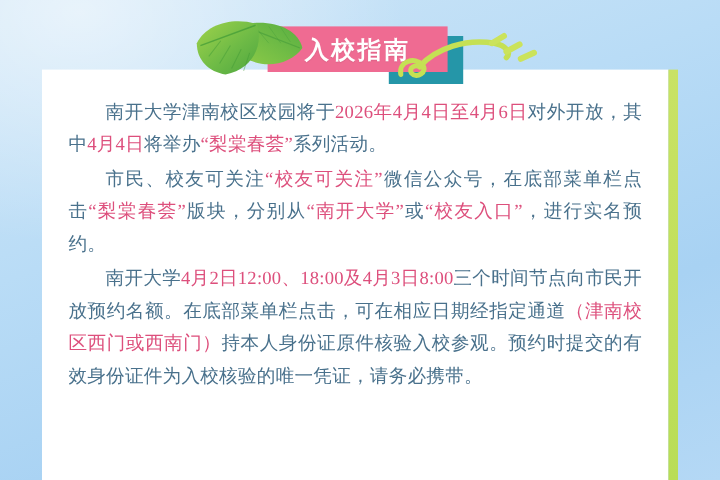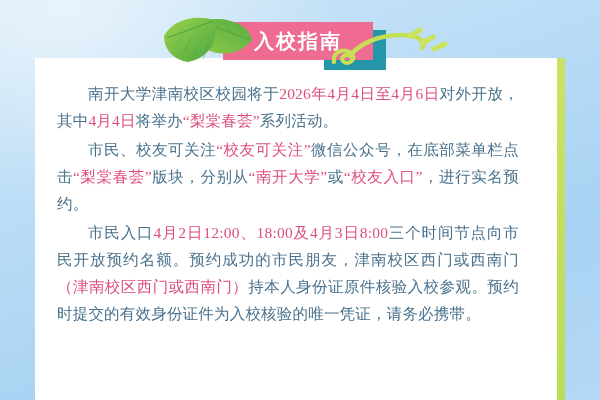--- a/index.html
+++ b/index.html
@@ -46,21 +46,21 @@
   }
   .leaf-svg{position:absolute;left:158px;top:14px;}
   .swirl-svg{position:absolute;left:330px;top:22px;}
   .ticks-svg{position:absolute;left:404px;top:26px;}
   
   .content{
     position:absolute;left:35px;top:58px;width:522px;height:342px;
     box-sizing:border-box;padding:22px 22px 0 22px;
   }
   p{
-    margin:0 16px 2px 0;
+    margin:0 0 2px 0;
     color:#49718c;
     font-size:15.5px;
     line-height:27px;
     text-align:justify;
     text-justify:inter-ideograph;
     letter-spacing:.2px;
     font-family:"Liberation Serif","DejaVu Serif",serif;
   }
   p.indent{text-indent:2em;}
   p.heading{margin-top:13px;margin-bottom:0;}
@@ -113,16 +113,16 @@
     <svg class="ticks-svg" width="46" height="30" viewBox="0 0 46 30">
       <path d="M6 10 L16 4" stroke="#cbe35b" stroke-width="5" stroke-linecap="round"></path>
       <path d="M18 17 L29 11" stroke="#cbe35b" stroke-width="5" stroke-linecap="round"></path>
       <path d="M30 23 L41 18" stroke="#cbe35b" stroke-width="5" stroke-linecap="round"></path>
     </svg>
   </div>
 
   <div class="content">
       <p class="indent"><span>南开大学津南校区校园将于</span><span class="hl">2026年4月4日至4月6日</span><span>对外开放，其中</span><span class="hl">4月4日</span><span>将举办</span><span class="hl">“梨棠春荟”</span><span>系列活动。</span></p>
       <p class="indent"><span>市民、校友可关注</span><span class="hl">“校友可关注”</span><span>微信公众号，在底部菜单栏点击</span><span class="hl">“梨棠春荟”</span><span>版块，分别从</span><span class="hl">“南开大学”</span><span>或</span><span class="hl">“校友入口”</span><span>，进行实名预约。</span></p>
-      <p class="indent"><span>市民入口</span><span class="hl">4月2日12:00、18:00及4月3日8:00</span><span>三个时间节点向市民开放预约名额。预约成功的市民朋友，津南校区西门或西南门</span><span class="hl">（津南校区西门或西南门）</span><span>持本人身份证原件核验入校参观。预约时提交的有效身份证件为入校核验的唯一凭证，请务必携带。</span></p>
+      <p class="indent"><span>南开大学</span><span class="hl">4月2日12:00、18:00及4月3日8:00</span><span>三个时间节点向市民开放预约名额。在底部菜单栏点击，可在相应日期经指定通道</span><span class="hl">（津南校区西门或西南门）</span><span>持本人身份证原件核验入校参观。预约时提交的有效身份证件为入校核验的唯一凭证，请务必携带。</span></p>
     </div>
 
 </div>
 
 </body></html>

